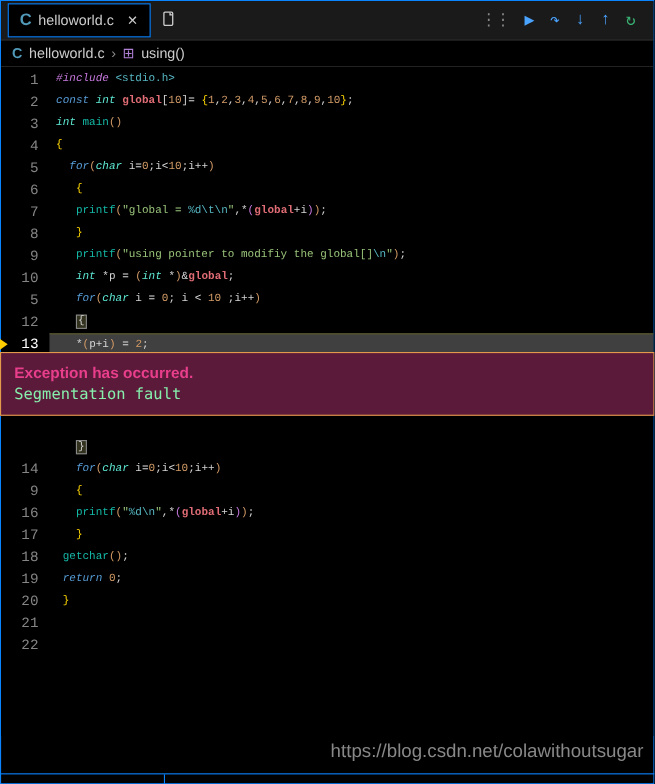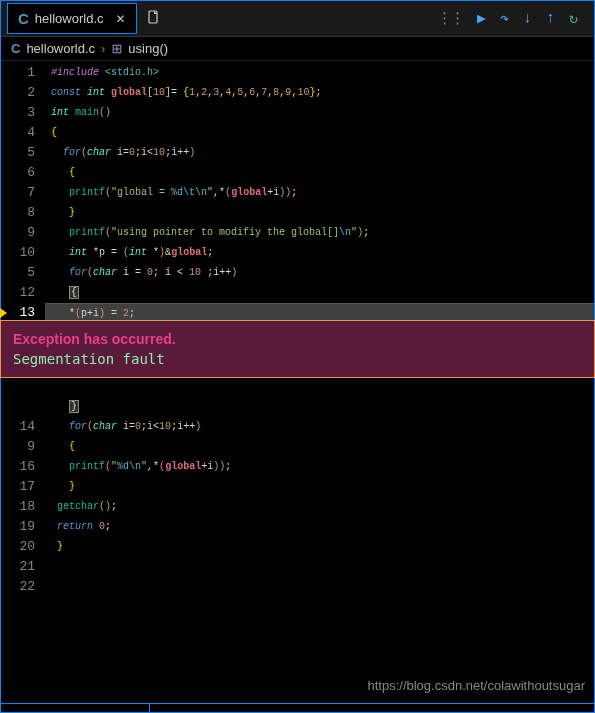--- a/index.html
+++ b/index.html
@@ -147,21 +147,21 @@
   color: #86efac;
   font-family: Consolas, monospace;
   font-size: 14px;
 }
 .footer-url {
   position: absolute;
   bottom: 20px;
   right: 10px;
   color: #888;
   font-family: -apple-system, 'Segoe UI', sans-serif;
-  font-size: 13px;
+  font-size: 17px;
 }
 .bottom-bar {
   position: absolute;
   bottom: 0;
   left: 0;
   width: 100%;
   height: 10px;
   border-top: 1px solid #0a84ff;
   display: flex;
 }

